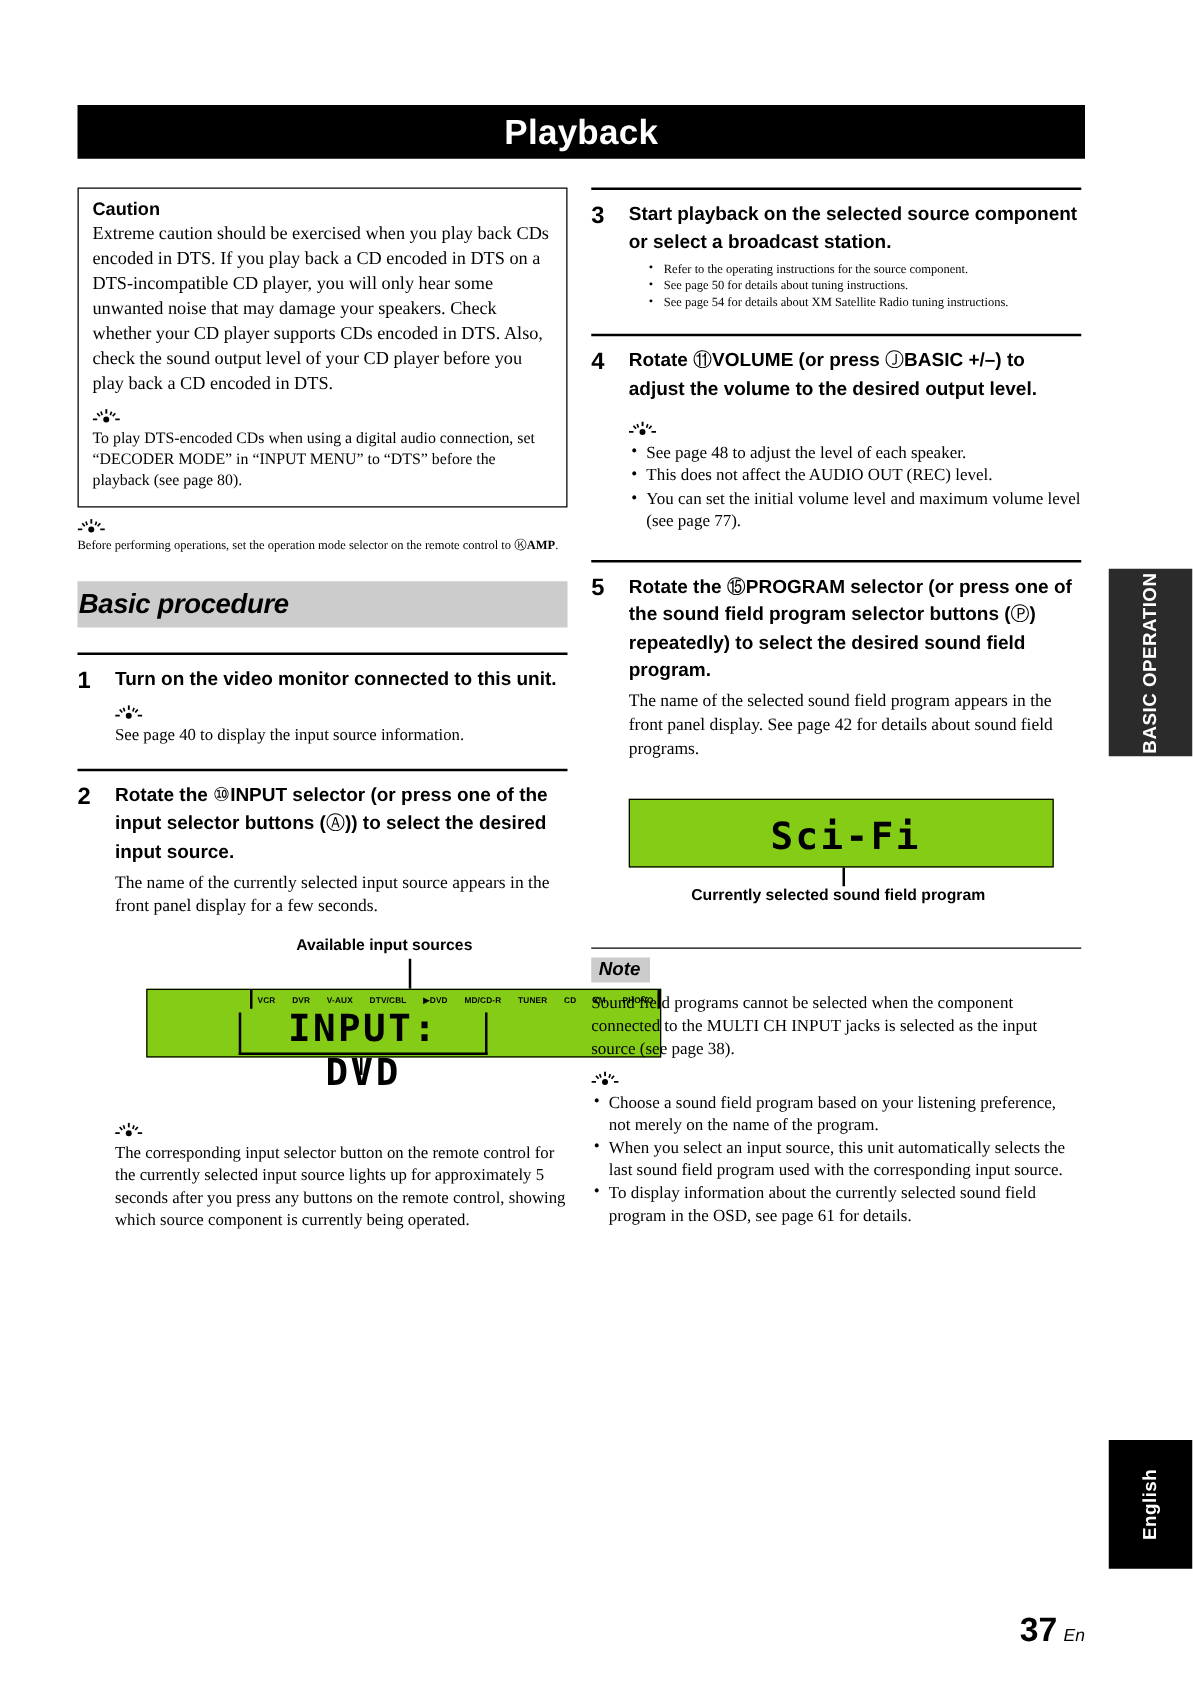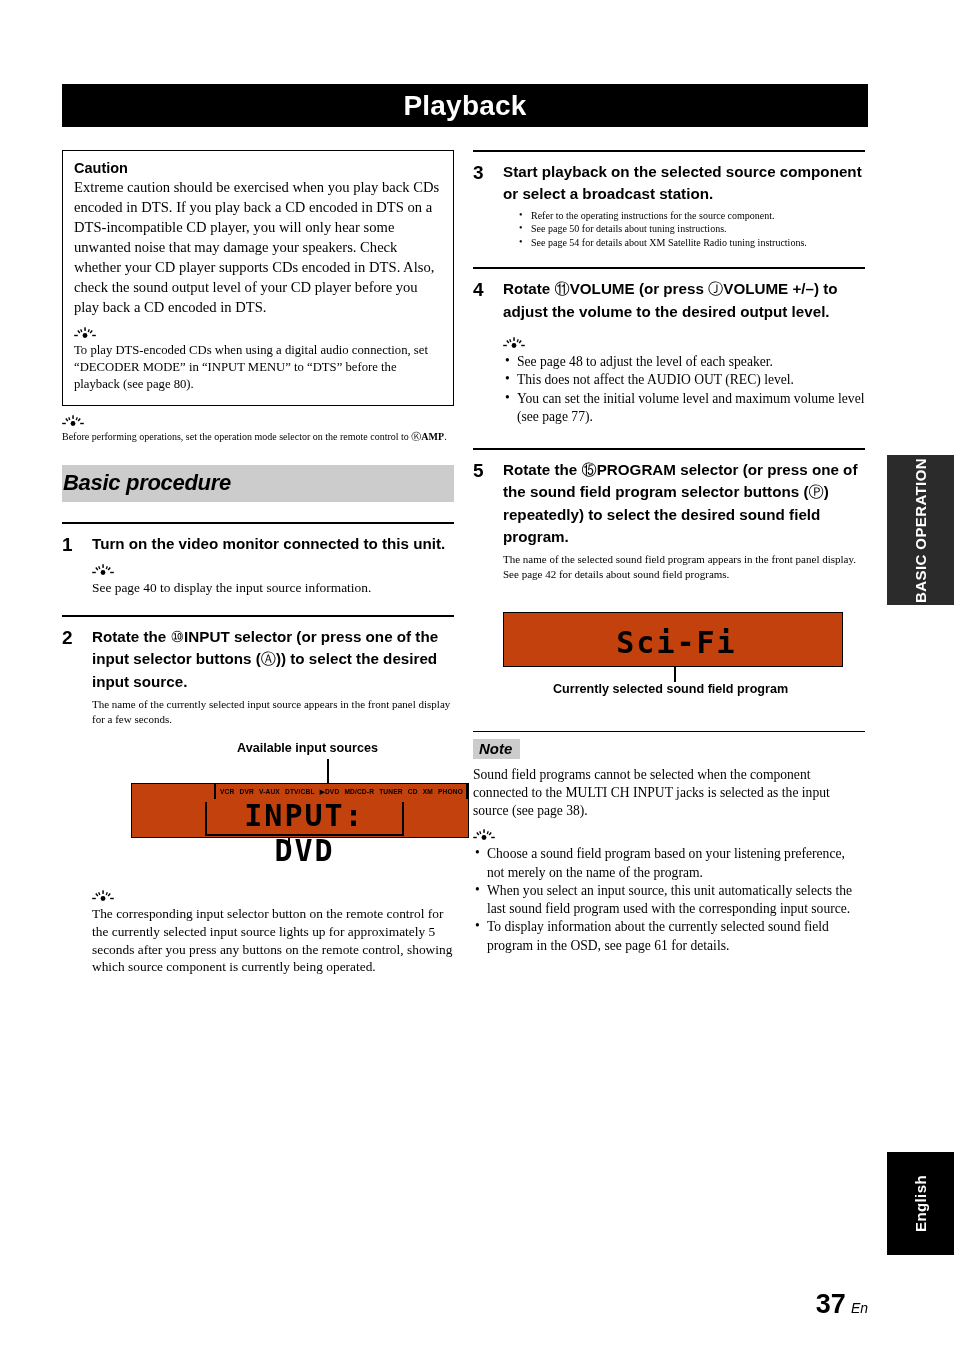--- a/index.html
+++ b/index.html
@@ -122,21 +122,21 @@
   .step-body { flex: 1 1 auto; }
   .step-title {
     font-family: "Liberation Sans", sans-serif;
     font-weight: bold;
     font-size: 15.2px;
     line-height: 1.47;
     margin: 0;
   }
   .step-desc {
     font-family: "Liberation Serif", serif;
-    font-size: 11px;
+    font-size: 14px;
     line-height: 1.36;
     margin: 4px 0 0 0;
   }
   .circ {
     font-family: "Liberation Sans", sans-serif;
     font-weight: normal;
   }
   ul.bullets {
     margin: 3px 0 0 0;
     padding: 0 0 0 16px;
@@ -169,21 +169,21 @@
   .fig-caption {
     font-family: "Liberation Sans", sans-serif;
     font-weight: bold;
     font-size: 12.6px;
     line-height: 1.22;
   }
   .panel-outer {
     border: 1.4px solid #000;
     box-sizing: border-box;
     position: relative;
-    background: #c2410c;
+    background: #84cc16;
   }
   .src-row {
     display: flex;
     justify-content: space-between;
     align-items: center;
     padding: 2px 3px 1px 4px;
     box-sizing: border-box;
     border-left: 2.2px solid #000;
     border-right: 2.2px solid #000;
     position: absolute;
@@ -355,21 +355,21 @@
   <div class="step" style="margin-top:18px;">
     <div class="step-num">2</div>
     <div class="step-body">
       <p class="step-title"><span>Rotate the </span><span class="circ">⑩</span><span>INPUT</span><span> selector (or press one of the input selector buttons (</span><span class="circ">Ⓐ</span><span>)) to select the desired input source.</span></p>
       <p class="step-desc">The name of the currently selected input source appears in the front panel display for a few seconds.</p>
 
       <div class="fig" style="height:145px;">
         <div class="fig-caption" style="position:absolute;left:145px;top:0px;">Available input sources</div>
         <div class="vline" style="left:235px;top:18px;height:24px;"></div>
 
-        <div class="panel-outer" style="position:absolute;left:39px;top:42px;width:338px;height:55px;">
+        <div class="panel-outer" style="position:absolute;left:25px;top:42px;width:412px;height:55px;">
           <div class="src-row">
             <span>VCR</span>
             <span>DVR</span>
             <span>V-AUX</span>
             <span>DTV/CBL</span>
             <span>▶DVD</span>
             <span>MD/CD-R</span>
             <span>TUNER</span>
             <span>CD</span>
             <span>XM</span>
@@ -410,21 +410,21 @@
         <li>Refer to the operating instructions for the source component.</li>
         <li>See page 50 for details about tuning instructions.</li>
         <li>See page 54 for details about XM Satellite Radio tuning instructions.</li>
       </ul>
     </div>
   </div>
 
   <div class="step" style="margin-top:18px;">
     <div class="step-num">4</div>
     <div class="step-body">
-      <p class="step-title"><span>Rotate </span><span class="circ">⑪</span><span>VOLUME</span><span> (or press </span><span class="circ">Ⓙ</span><span>VOLUME +/</span><span>–) to adjust the volume to the desired output level.</span></p>
+      <p class="step-title"><span>Rotate </span><span class="circ">⑪</span><span>VOLUME</span><span> (or press </span><span class="circ">Ⓙ</span><span>BASIC +/</span><span>–) to adjust the volume to the desired output level.</span></p>
       <span class="tip-icon" style="margin-top:14px;">
         <svg width="22" height="13" viewBox="0 0 22 13">
           <circle cx="11" cy="8.5" r="2.4" fill="#000"></circle>
           <rect x="10.3" y="0.3" width="1.5" height="3.6" fill="#000"></rect>
           <rect x="4.1" y="3.2" width="1.4" height="3.2" fill="#000" transform="rotate(-40 4.8 4.8)"></rect>
           <rect x="16.5" y="3.2" width="1.4" height="3.2" fill="#000" transform="rotate(40 17.2 4.8)"></rect>
           <rect x="0.2" y="7.8" width="3.6" height="1.4" fill="#000"></rect>
           <rect x="18.2" y="7.8" width="3.6" height="1.4" fill="#000"></rect>
           <rect x="6.6" y="2.2" width="1.3" height="3.0" fill="#000" transform="rotate(-20 7.2 3.7)"></rect>
           <rect x="14.1" y="2.2" width="1.3" height="3.0" fill="#000" transform="rotate(20 14.7 3.7)"></rect>

